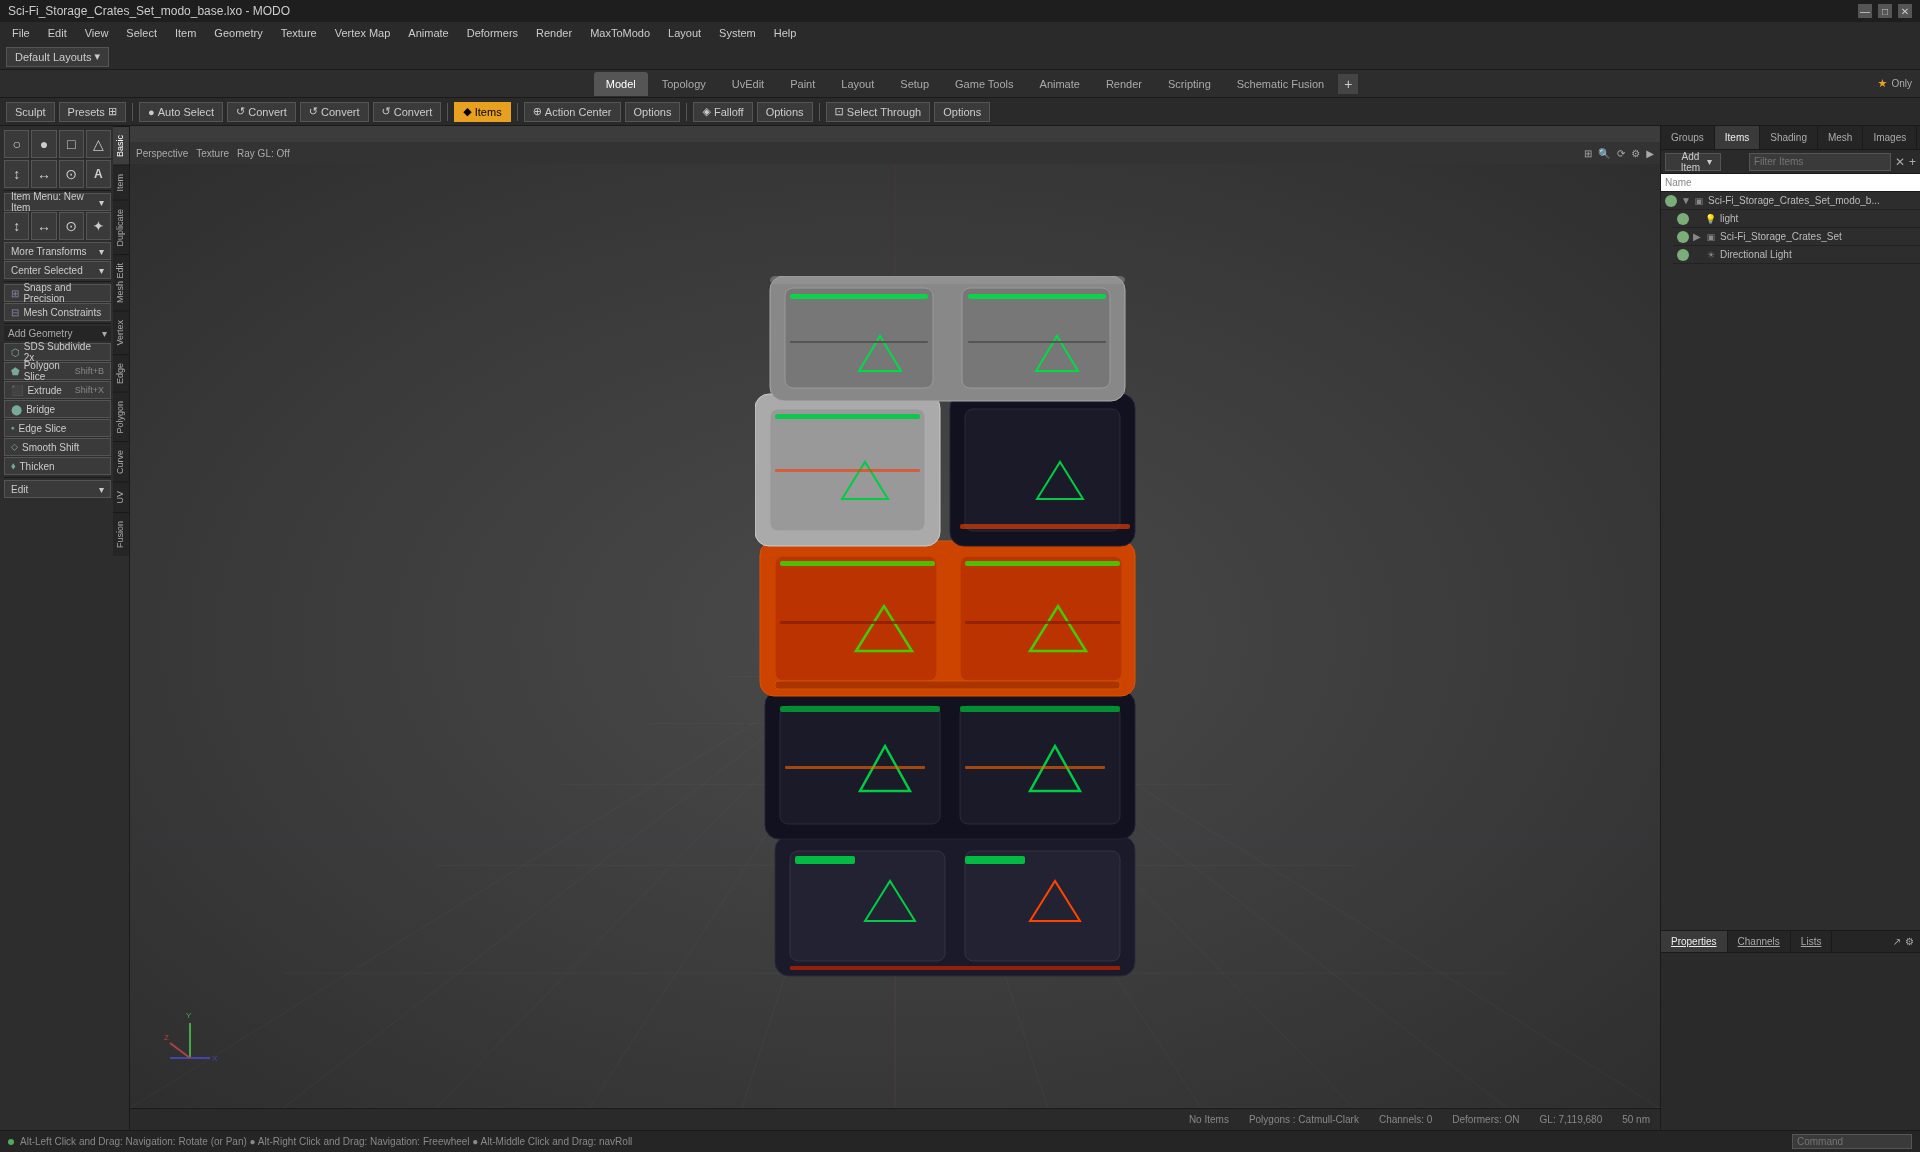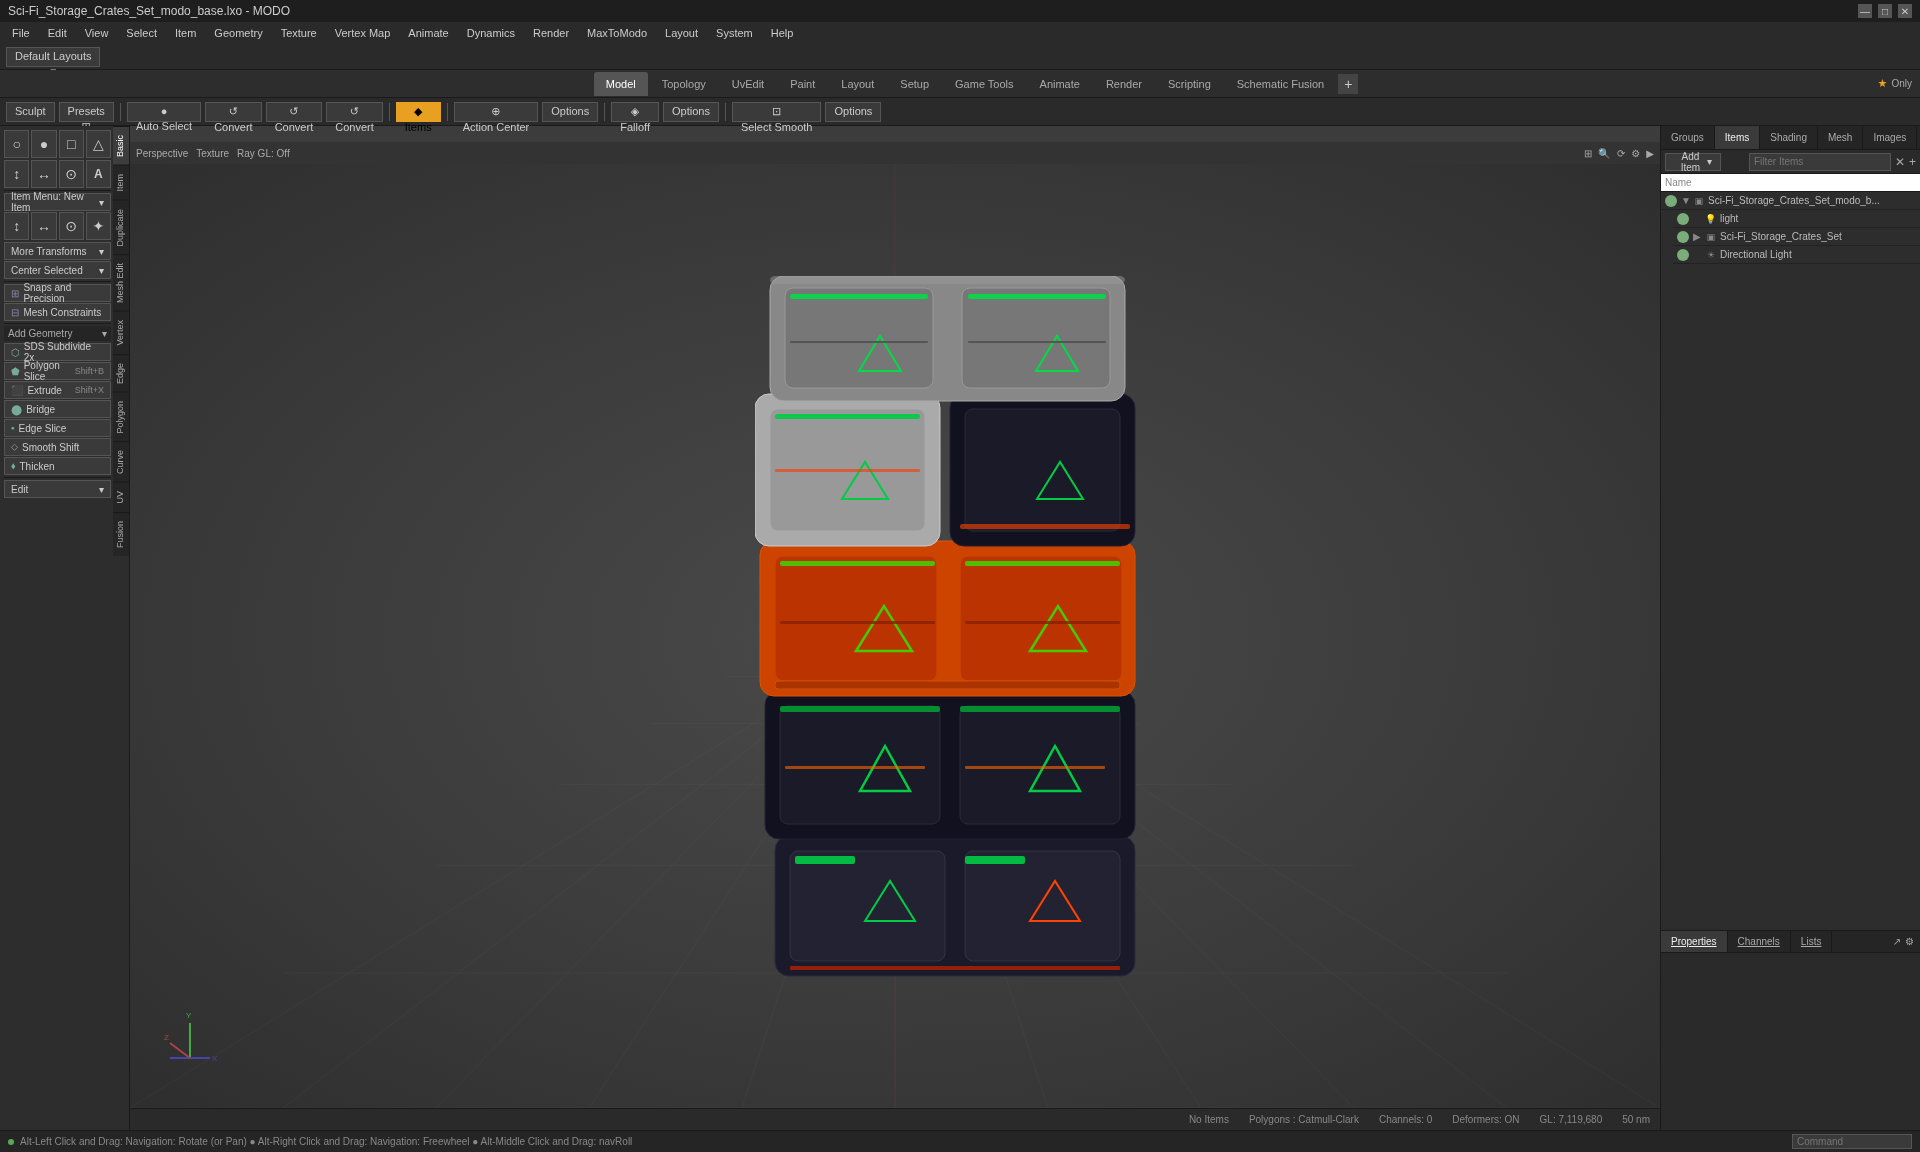--- a/index.html
+++ b/index.html
@@ -120,21 +120,20 @@
       background: #3a3a3a;
       color: #ccc;
       border: 1px solid #555;
       font-size: 11px;
       cursor: pointer;
       height: 20px;
       display: flex;
       align-items: center;
       gap: 3px;
       white-space: nowrap;
-      flex-direction: column;
     }
     .action-btn.active {
       background: #e8a020;
       color: #000;
       border-color: #e8a020;
     }
     .action-divider {
       width: 1px;
       height: 18px;
       background: #555;
@@ -512,21 +511,21 @@
 <div id="menubar">
   <span class="menu-item">File</span>
   <span class="menu-item">Edit</span>
   <span class="menu-item">View</span>
   <span class="menu-item">Select</span>
   <span class="menu-item">Item</span>
   <span class="menu-item">Geometry</span>
   <span class="menu-item">Texture</span>
   <span class="menu-item">Vertex Map</span>
   <span class="menu-item">Animate</span>
-  <span class="menu-item">Dynamics</span>
+  <span class="menu-item">Deformers</span>
   <span class="menu-item">Render</span>
   <span class="menu-item">MaxToModo</span>
   <span class="menu-item">Layout</span>
   <span class="menu-item">System</span>
   <span class="menu-item">Help</span>
 </div>
 
 <div id="layoutbar">
   <button class="action-btn">
     <span>Default Layouts</span>
@@ -589,21 +588,21 @@
   <button class="action-btn">Options</button>
   <div class="action-divider"></div>
   <button class="action-btn">
     <span>◈</span>
     <span>Falloff</span>
   </button>
   <button class="action-btn">Options</button>
   <div class="action-divider"></div>
   <button class="action-btn">
     <span>⊡</span>
-    <span>Select Smooth</span>
+    <span>Select Through</span>
   </button>
   <button class="action-btn">Options</button>
 </div>
 
 <div id="main-content">
 
   <div id="left-panel">
     <div class="left-panel-content">
 
       <div class="tool-row">

